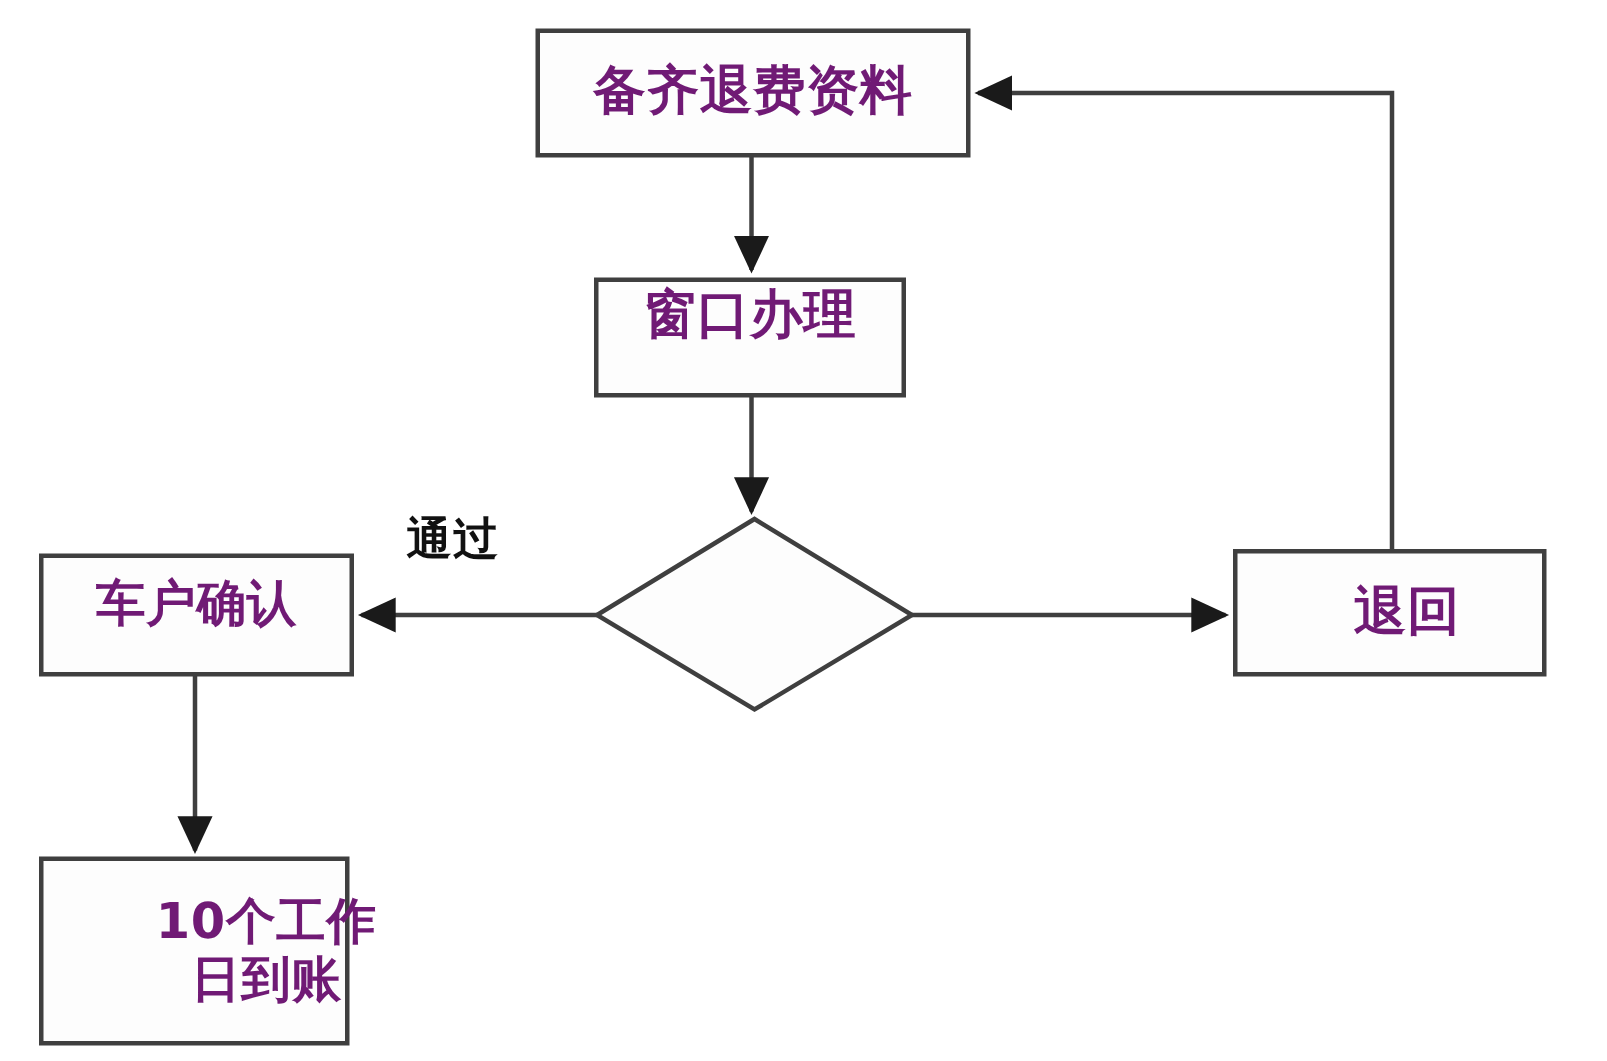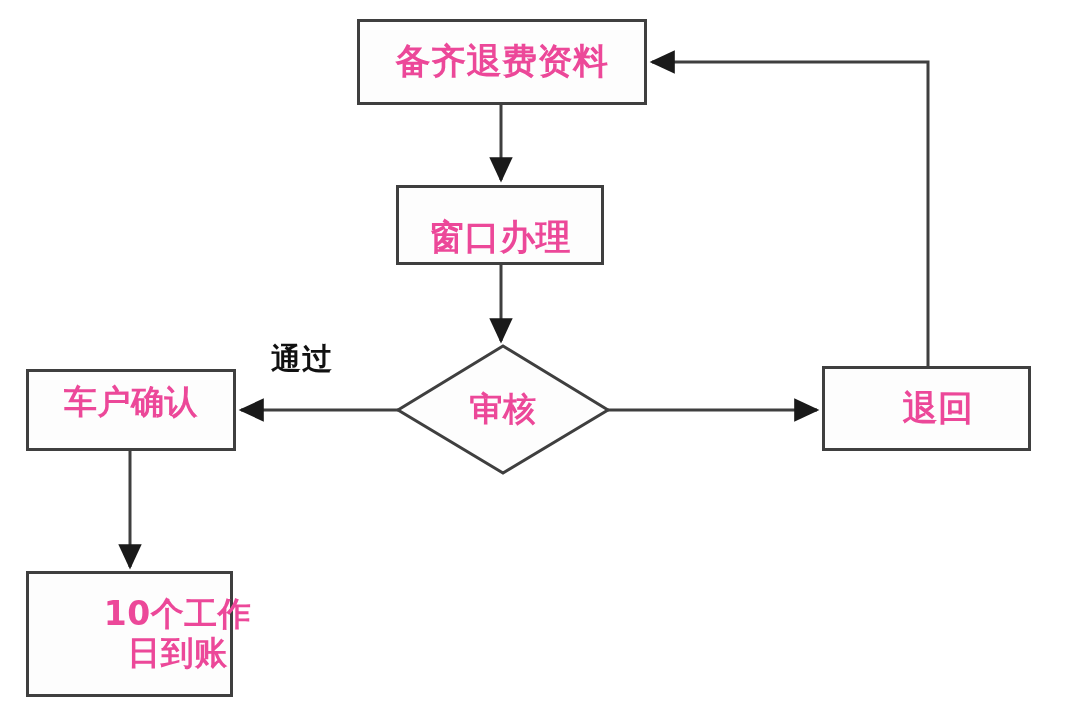--- a/index.html
+++ b/index.html
@@ -23,37 +23,37 @@
     left: 0;
     width: 1071px;
     height: 707px;
   }
   .node-label {
     position: absolute;
     display: flex;
     align-items: center;
     justify-content: center;
     text-align: center;
-    color: #ec4899;
+    color: #701a75;
     font-weight: 700;
     line-height: 1.18;
     letter-spacing: 0.5px;
     white-space: pre-line;
     pointer-events: none;
   }
   .edge-label {
     position: absolute;
     color: #111111;
     font-weight: 700;
     font-size: 30px;
     letter-spacing: 1px;
     white-space: nowrap;
   }
   .n-prepare  { left: 358px; top: 20px;  width: 288px; height: 84px;  font-size: 35px; }
-  .n-window   { left: 397px; top: 199px; width: 206px; height: 78px;  font-size: 35px; }
+  .n-window   { left: 397px; top: 172px; width: 206px; height: 78px;  font-size: 35px; }
   .n-review   { left: 398px; top: 346px; width: 210px; height: 127px; font-size: 33px; }
   .n-confirm  { left: 27px;  top: 370px; width: 208px; height: 64px;  font-size: 33px; }
   .n-return   { left: 823px; top: 367px; width: 230px; height: 83px;  font-size: 35px; }
   .n-arrival  { left: 27px;  top: 572px; width: 205px; height: 124px; font-size: 33px; margin-left: 48px; }
   .lbl-pass     { left: 271px; top: 339px; }
   .lbl-not-pass { left: 649px; top: 355px; }
 </style>
 </head>
 <body>
 
@@ -88,21 +88,20 @@
 
     <line x1="130" y1="450" x2="130" y2="567" stroke="#3f3f3f" stroke-width="3" marker-end="url(#arrowhead)"></line>
 
     <path d="M 928,367 L 928,62 L 652,62" fill="none" stroke="#3f3f3f" stroke-width="3" stroke-linejoin="miter" marker-end="url(#arrowhead)"></path>
   </svg>
 
   <div class="node-label n-prepare">备齐退费资料</div>
 
   <div class="node-label n-window">窗口办理</div>
 
-  <div class="node-label n-review">审核</div>
 
   <div class="node-label n-confirm">车户确认</div>
 
   <div class="node-label n-return">退回</div>
 
   <div class="node-label n-arrival">10个工作
 日到账</div>
 
   <div class="edge-label lbl-pass">通过</div>
 

